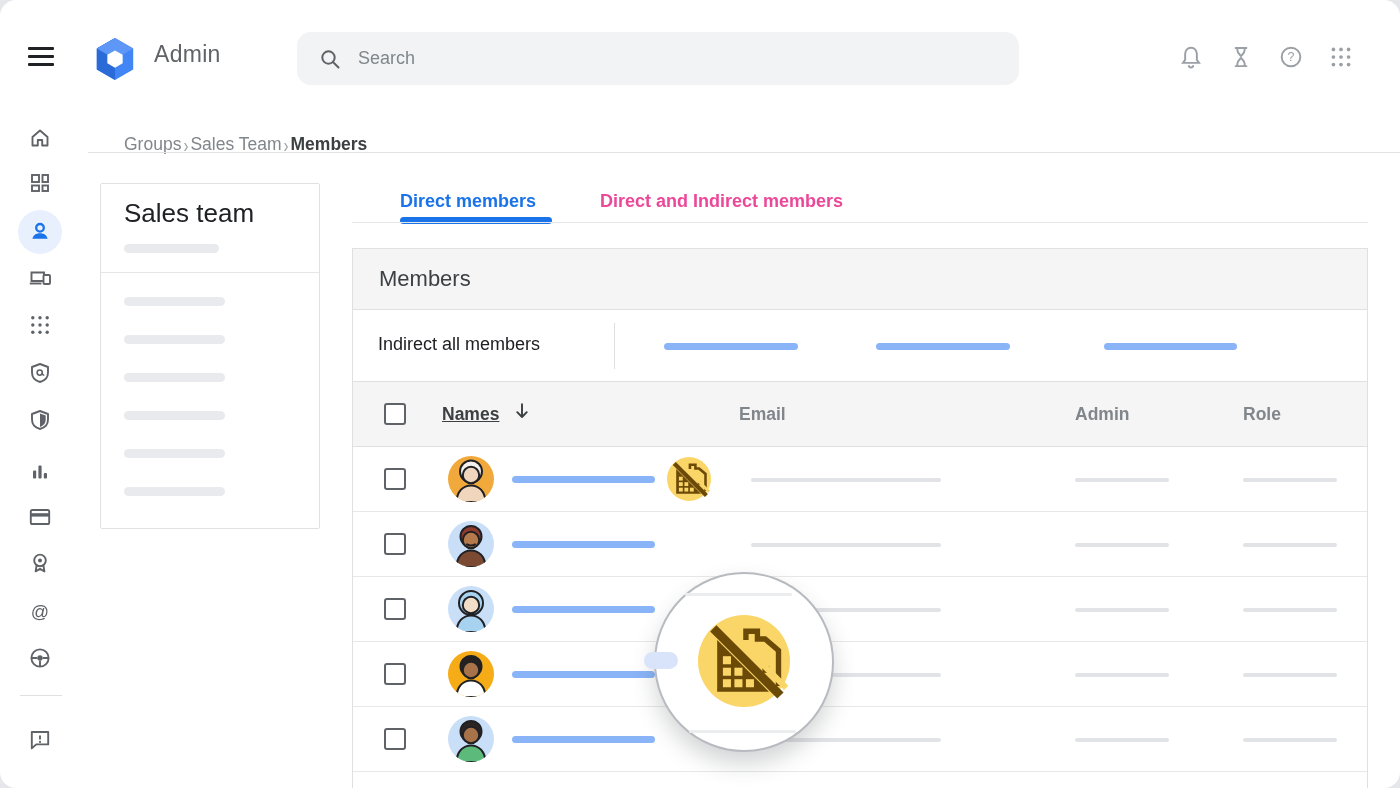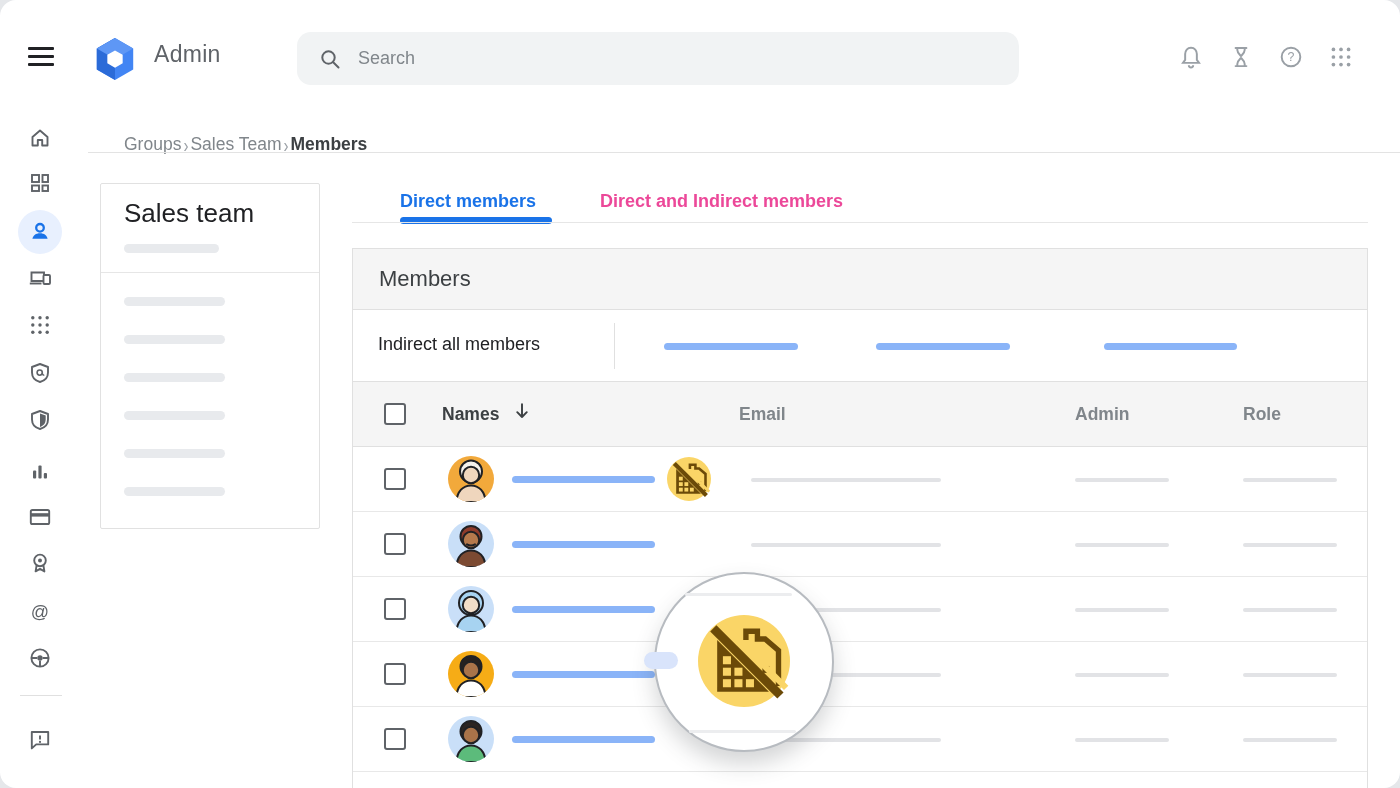--- a/index.html
+++ b/index.html
@@ -50,21 +50,21 @@
   
   .mtable{position:absolute;left:352px;top:248px;width:1016px;height:540px;border:1px solid #E0E0E0;border-bottom:none;background:#fff;box-sizing:border-box;}
   .band-title{position:relative;height:60px;background:#F5F5F5;border-bottom:1px solid #E0E0E0;display:flex;align-items:center;}
   .band-title .t{margin-left:26px;font-size:22px;color:#3C4043;}
   .band-filter{position:relative;height:71px;background:#fff;border-bottom:1px solid #E0E0E0;}
   .band-filter .t{position:absolute;left:25px;top:24px;font-size:18px;color:#202124;}
   .vdiv{position:absolute;left:261px;top:13px;width:1px;height:46px;background:#E0E0E0;}
   .fpill{position:absolute;top:33px;width:134px;height:7px;border-radius:3.5px;background:#8AB4F8;cursor:pointer;}
   .thead{position:relative;height:64px;background:#F5F5F5;border-bottom:1px solid #E0E0E0;}
   .th{position:absolute;top:22px;font-size:17.5px;font-weight:700;color:#80868B;}
-  .th.dark{color:#3C4043;}
+  .th.dark{color:#3C4043;text-decoration:underline;}
   .cbox{position:absolute;width:22px;height:22px;border:2.4px solid #5F6368;border-radius:3px;background:#fff;cursor:pointer;box-sizing:border-box;}
   .thead .cbox{left:31px;top:21px;}
   .sort-arrow{position:absolute;left:158px;top:18px;width:22px;height:22px;cursor:pointer;}
   .trow{position:relative;height:64px;border-bottom:1px solid #E8E8E8;background:#fff;}
   .trow .cbox{left:31px;top:21px;}
   .avatar-wrap{position:absolute;left:95px;top:9px;width:46px;height:46px;border-radius:50%;overflow:hidden;}
   .name-pill{position:absolute;left:159px;top:29px;width:143px;height:7px;border-radius:3.5px;background:#8AB4F8;}
   .row-badge{position:absolute;left:314px;top:10px;width:44px;height:44px;}
   .gray-line{position:absolute;top:31px;height:3.5px;border-radius:2px;background:#E2E3E6;}
   .email-line{left:398px;width:190px;}

